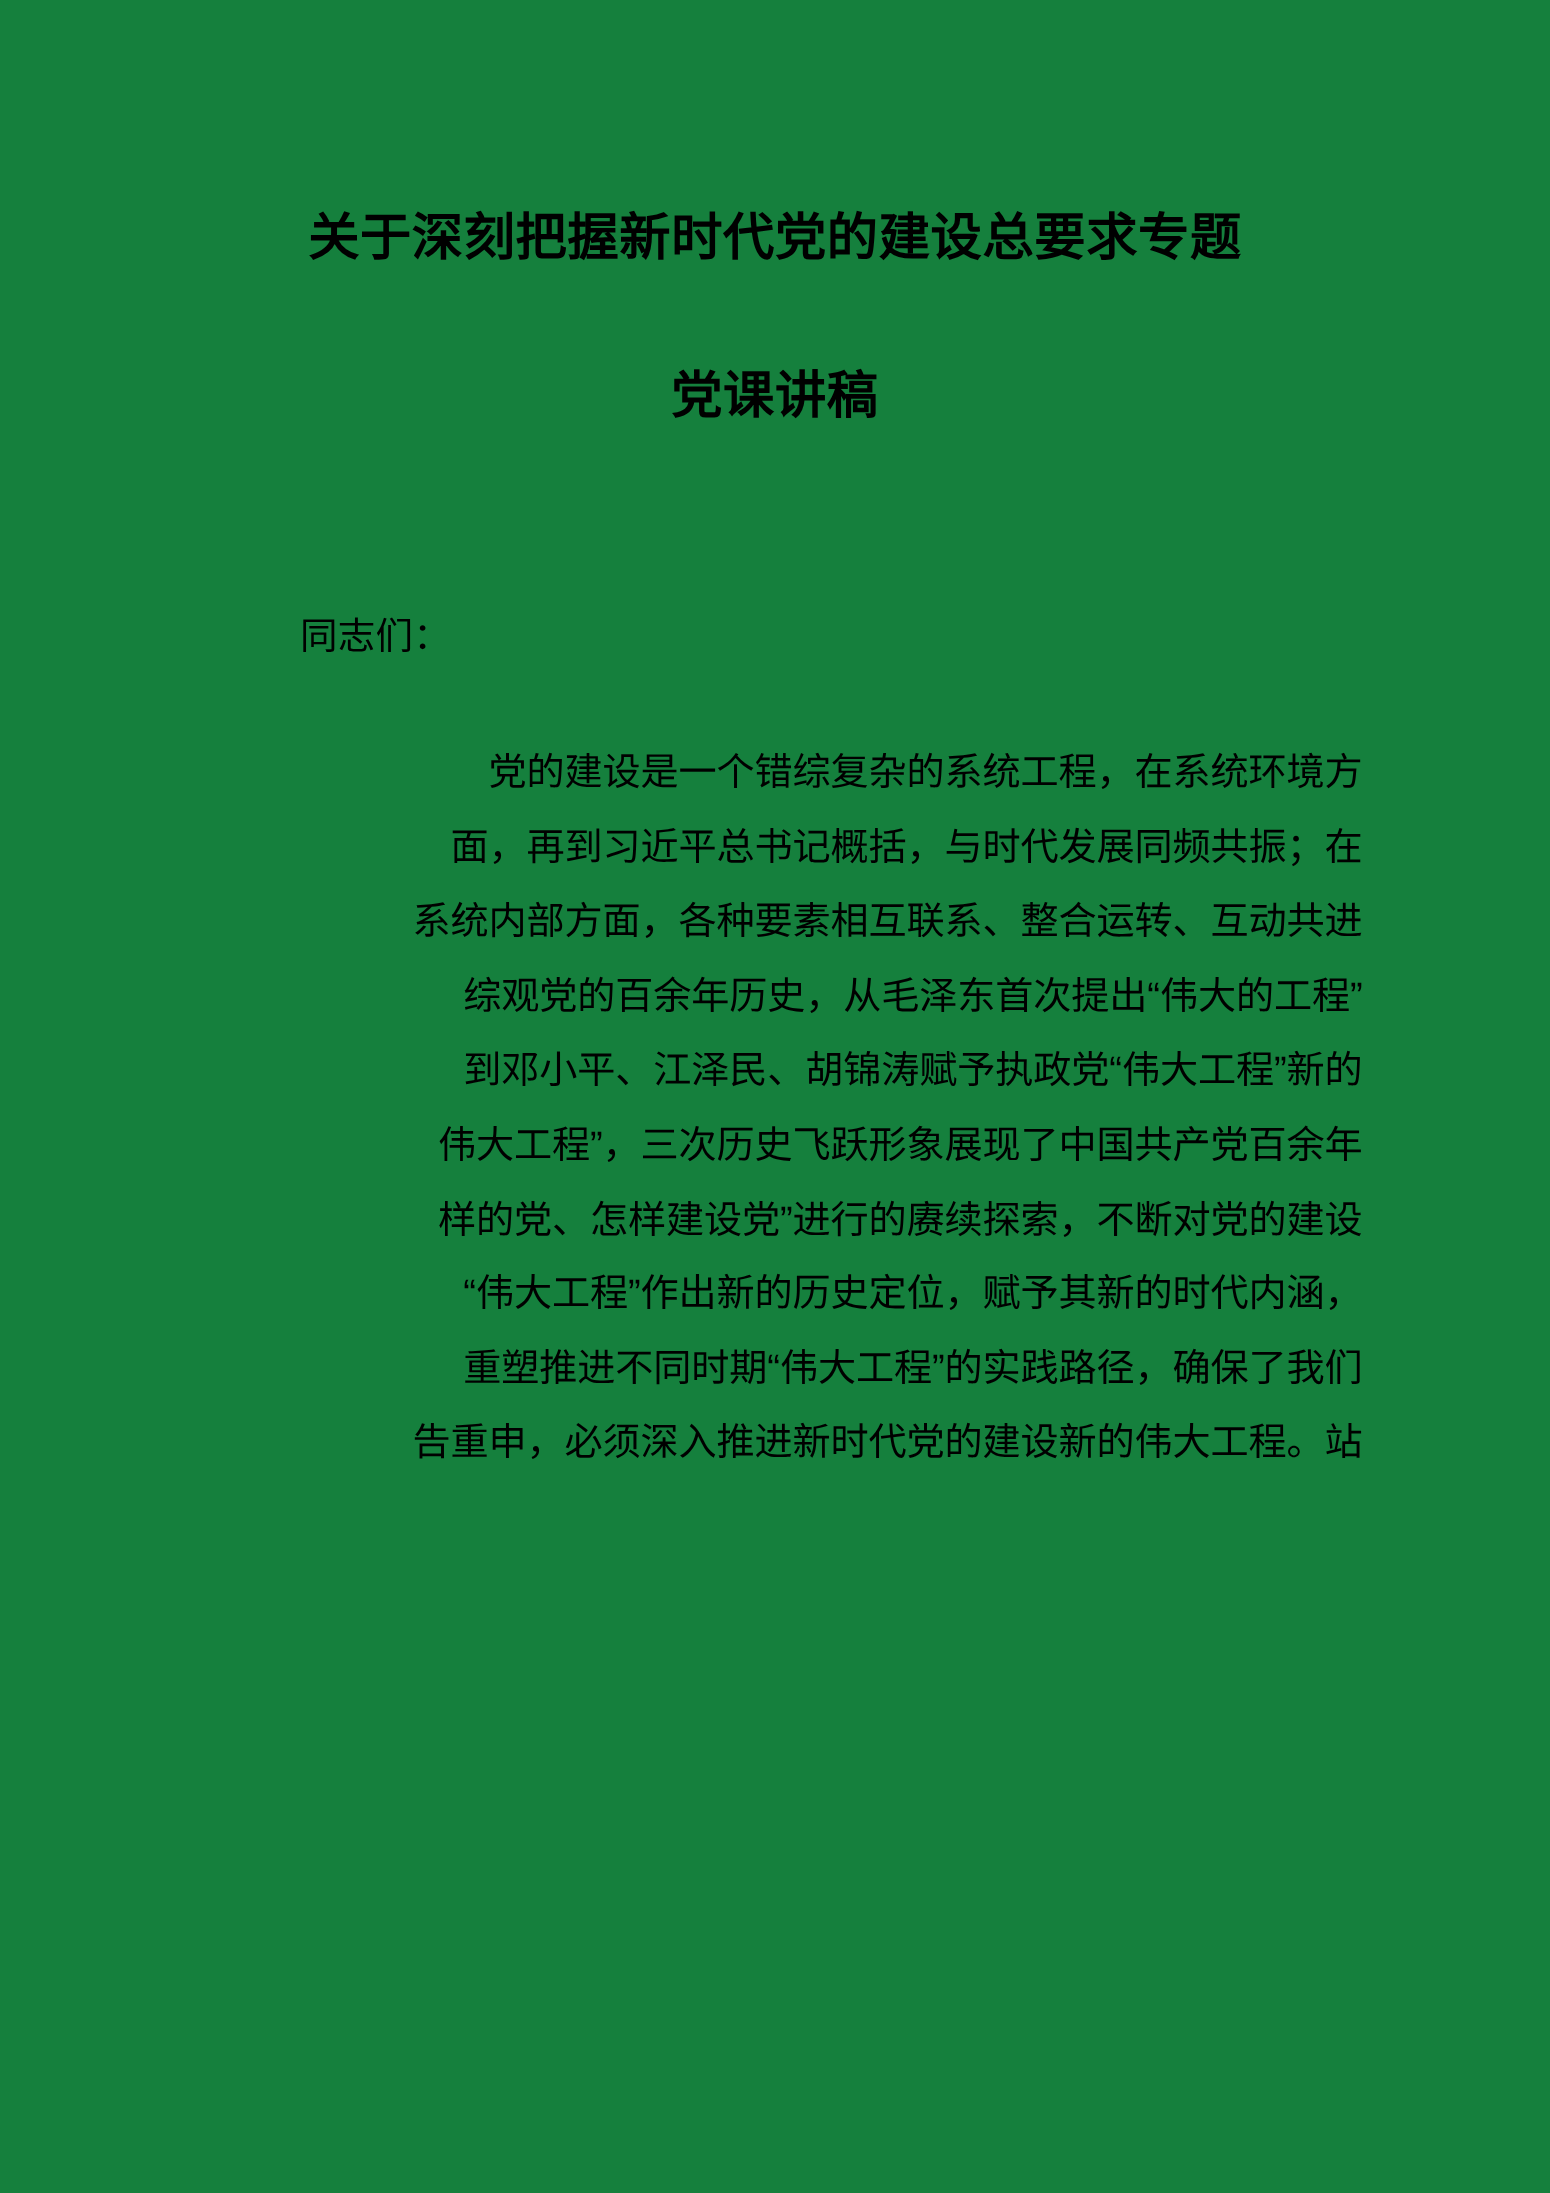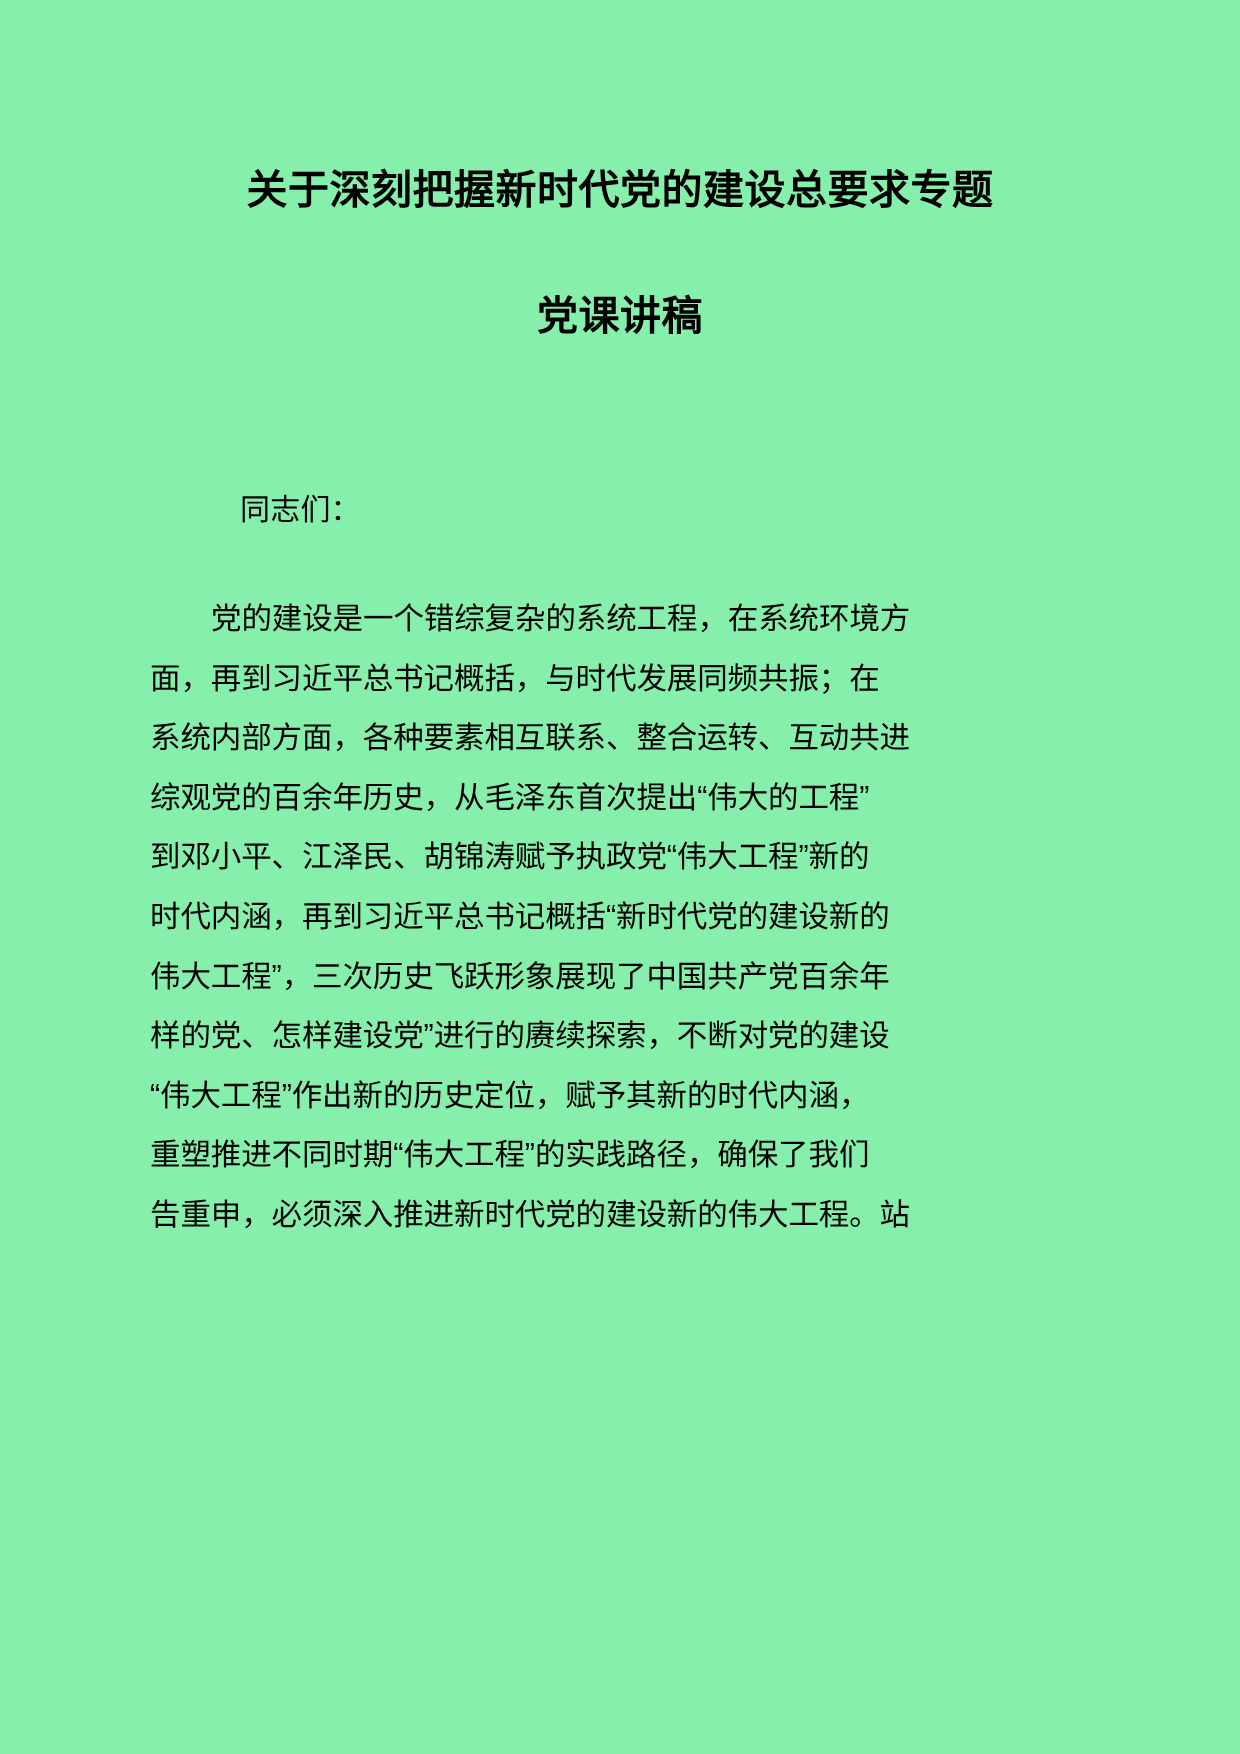--- a/index.html
+++ b/index.html
@@ -7,21 +7,21 @@
     margin: 0;
     padding: 0;
     background: #ffffff;
   }
 
   .page {
     position: relative;
     width: 1240px;
     height: 1754px;
     margin: 0 auto;
-    background: #86efac;
+    background: #15803d;
     box-sizing: border-box;
     overflow: hidden;
     font-family: "Liberation Sans", "DejaVu Sans", sans-serif;
     color: #000000;
   }
 
   .page-inner {
     position: absolute;
     left: 150px;
     top: 0;
@@ -54,20 +54,21 @@
     padding-left: 74px;
     font-size: 30px;
     line-height: 1.0;
     color: #000000;
     letter-spacing: 0.2px;
   }
 
   .body-block {
     margin: 0;
     padding-top: 48px;
+    text-align: right;
   }
 
   .body-line {
     display: block;
     font-size: 30.5px;
     line-height: 59.6px;
     white-space: pre;
     color: #000000;
     letter-spacing: -0.1px;
   }
@@ -88,21 +89,20 @@
     </h1>
 
     <p class="salutation">同志们：</p>
 
     <div class="body-block">
       <span class="body-line indent">党的建设是一个错综复杂的系统工程，在系统环境方</span>
       <span class="body-line">面，再到习近平总书记概括，与时代发展同频共振；在</span>
       <span class="body-line">系统内部方面，各种要素相互联系、整合运转、互动共进</span>
       <span class="body-line">综观党的百余年历史，从毛泽东首次提出“伟大的工程”</span>
       <span class="body-line">到邓小平、江泽民、胡锦涛赋予执政党“伟大工程”新的</span>
-      <span class="body-line">时代内涵，再到习近平总书记概括“新时代党的建设新的</span>
       <span class="body-line">伟大工程”，三次历史飞跃形象展现了中国共产党百余年</span>
       <span class="body-line">样的党、怎样建设党”进行的赓续探索，不断对党的建设</span>
       <span class="body-line">“伟大工程”作出新的历史定位，赋予其新的时代内涵，</span>
       <span class="body-line">重塑推进不同时期“伟大工程”的实践路径，确保了我们</span>
       <span class="body-line">告重申，必须深入推进新时代党的建设新的伟大工程。站</span>
     </div>
 
   </div>
 </div>
 

